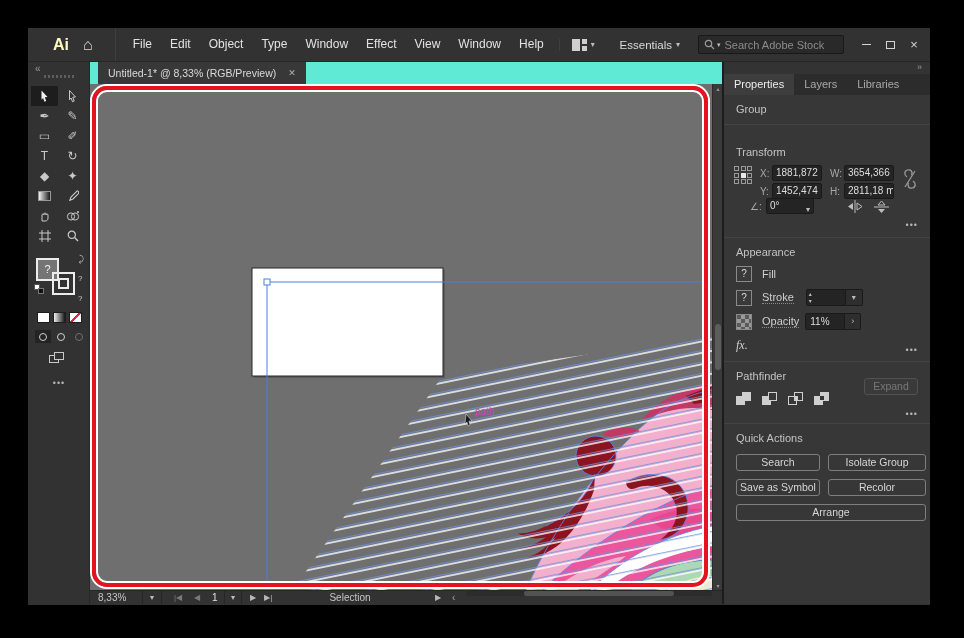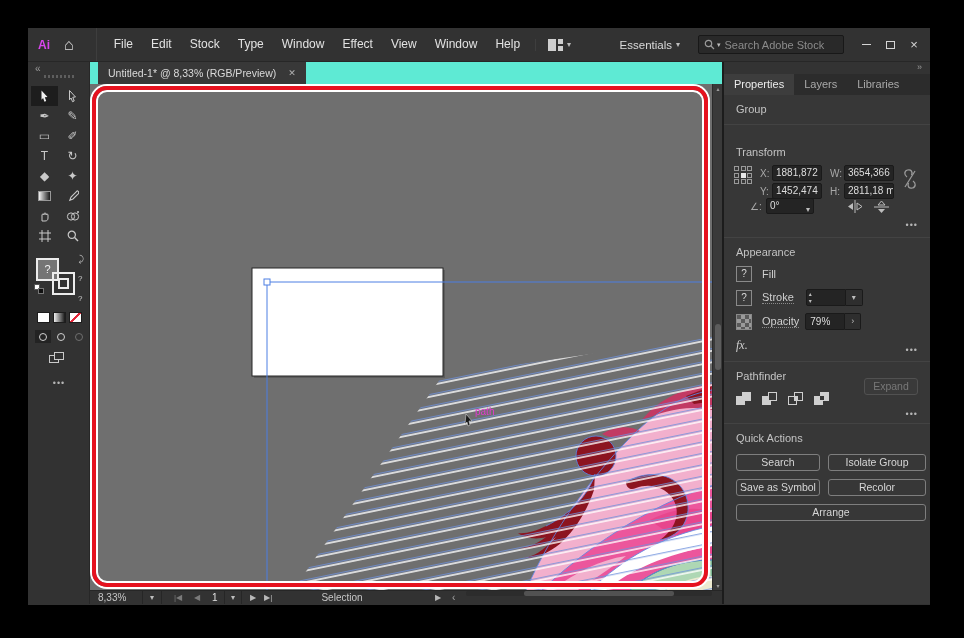--- a/index.html
+++ b/index.html
@@ -7,21 +7,21 @@
               font-family:"Liberation Sans", sans-serif; }
   .abs { position:absolute; }
 
   
   #app { position:absolute; left:28px; top:28px; width:902px; height:577px;
          background:#323232; color:#d6d6d6; }
 
   
   #menubar { left:0; top:0; width:902px; height:34px; background:#323232;
              border-bottom:1px solid #272727; display:flex; align-items:center; }
-  #logo { color:#d946ef; font-weight:bold; font-size:12px; margin-left:10px; }
+  #logo { color:#fef9c3; font-weight:bold; font-size:16px; margin-left:25px; }
   #home { color:#dcdcdc; font-size:16px; margin-left:14px; }
   #menus { display:flex; margin-left:22px; border-left:1px solid #3e3e3e; padding-left:8px; }
   .menu-item { font-size:12px; color:#e2e2e2; padding:0 9px; line-height:33px; cursor:default; }
   #ws-icon-wrap { display:flex; align-items:center; margin-left:6px; border-left:1px solid #3e3e3e; padding-left:12px; }
   .ws-icon { position:relative; width:15px; height:12px; }
   .ws-icon i { position:absolute; background:#cfcfcf; }
   .ws-icon .a { left:0; top:0; width:8px; height:12px; }
   .ws-icon .b { left:10px; top:0; width:5px; height:5px; }
   .ws-icon .c { left:10px; top:7px; width:5px; height:5px; }
   .chev { font-size:8px; color:#bdbdbd; margin-left:4px; }
@@ -123,21 +123,21 @@
   .sb-dim { color:#7a7a7a; font-size:8px; }
   .sb-arrow { font-size:8px; color:#b9b9b9; }
   #sb-zoom { left:8px; }
   #sb-zoom-chev { left:52px; font-size:8px; color:#bdbdbd; border-left:1px solid #262626;
                   border-right:1px solid #262626; padding:0 7px; }
   #sb-first { left:84px; } #sb-prev { left:104px; }
   #sb-abnum { left:122px; color:#e0e0e0; }
   #sb-abchev { left:134px; font-size:8px; color:#bdbdbd; padding:0 6px;
                border-left:1px solid #262626; border-right:1px solid #262626; }
   #sb-next { left:160px; } #sb-last { left:174px; }
-  #sb-status { left:192px; width:120px; text-align:center; }
+  #sb-status { left:200px; width:120px; text-align:center; }
   #sb-fwd { left:345px; }
   #sb-hleft { left:362px; color:#a8a8a8; }
   #hscroll { left:376px; top:4px; width:246px; height:5px; background:#2c2c2c; border-radius:2px; }
   #hthumb { position:absolute; left:58px; top:0; width:150px; height:5px; background:#525252;
             border-radius:2px; }
 
   
   #gapstrip { left:694px; top:34px; width:2px; height:542px; background:#1c1c1c; }
 
   
@@ -230,21 +230,21 @@
 <body>
 
 <div id="app">
 
   <div id="menubar" class="abs">
     <span id="logo">Ai</span>
     <span id="home">⌂</span>
     <div id="menus">
       <span class="menu-item">File</span>
       <span class="menu-item">Edit</span>
-      <span class="menu-item">Stock</span>
+      <span class="menu-item">Object</span>
       <span class="menu-item">Type</span>
       <span class="menu-item">Window</span>
       <span class="menu-item">Effect</span>
       <span class="menu-item">View</span>
       <span class="menu-item">Window</span>
       <span class="menu-item">Help</span>
     </div>
     <div id="ws-icon-wrap">
       <span class="ws-icon">
           <i class="a"></i>
@@ -527,21 +527,21 @@
             <span id="stroke-stepper">
               <span class="up">▴</span>
               <span class="dnn">▾</span>
             </span>
             <span id="stroke-dd"><span class="chev">▾</span></span>
           </span>
         </div>
         <div class="ap-row">
           <span class="ap-swatch checker"></span>
           <span class="ap-label link">Opacity</span>
-          <span id="opacity-field">79%</span>
+          <span id="opacity-field">11%</span>
           <span id="opacity-more">›</span>
         </div>
         <div id="fx-label">fx.</div>
         <span class="dots abs" id="ap-dots" style="right:12px;">•••</span>
       </div>
 
       <div class="sec" id="sec-pathfinder">
         <span class="sec-title">Pathfinder</span>
         <div id="pf-row">
           <span class="pf pf-unite">

